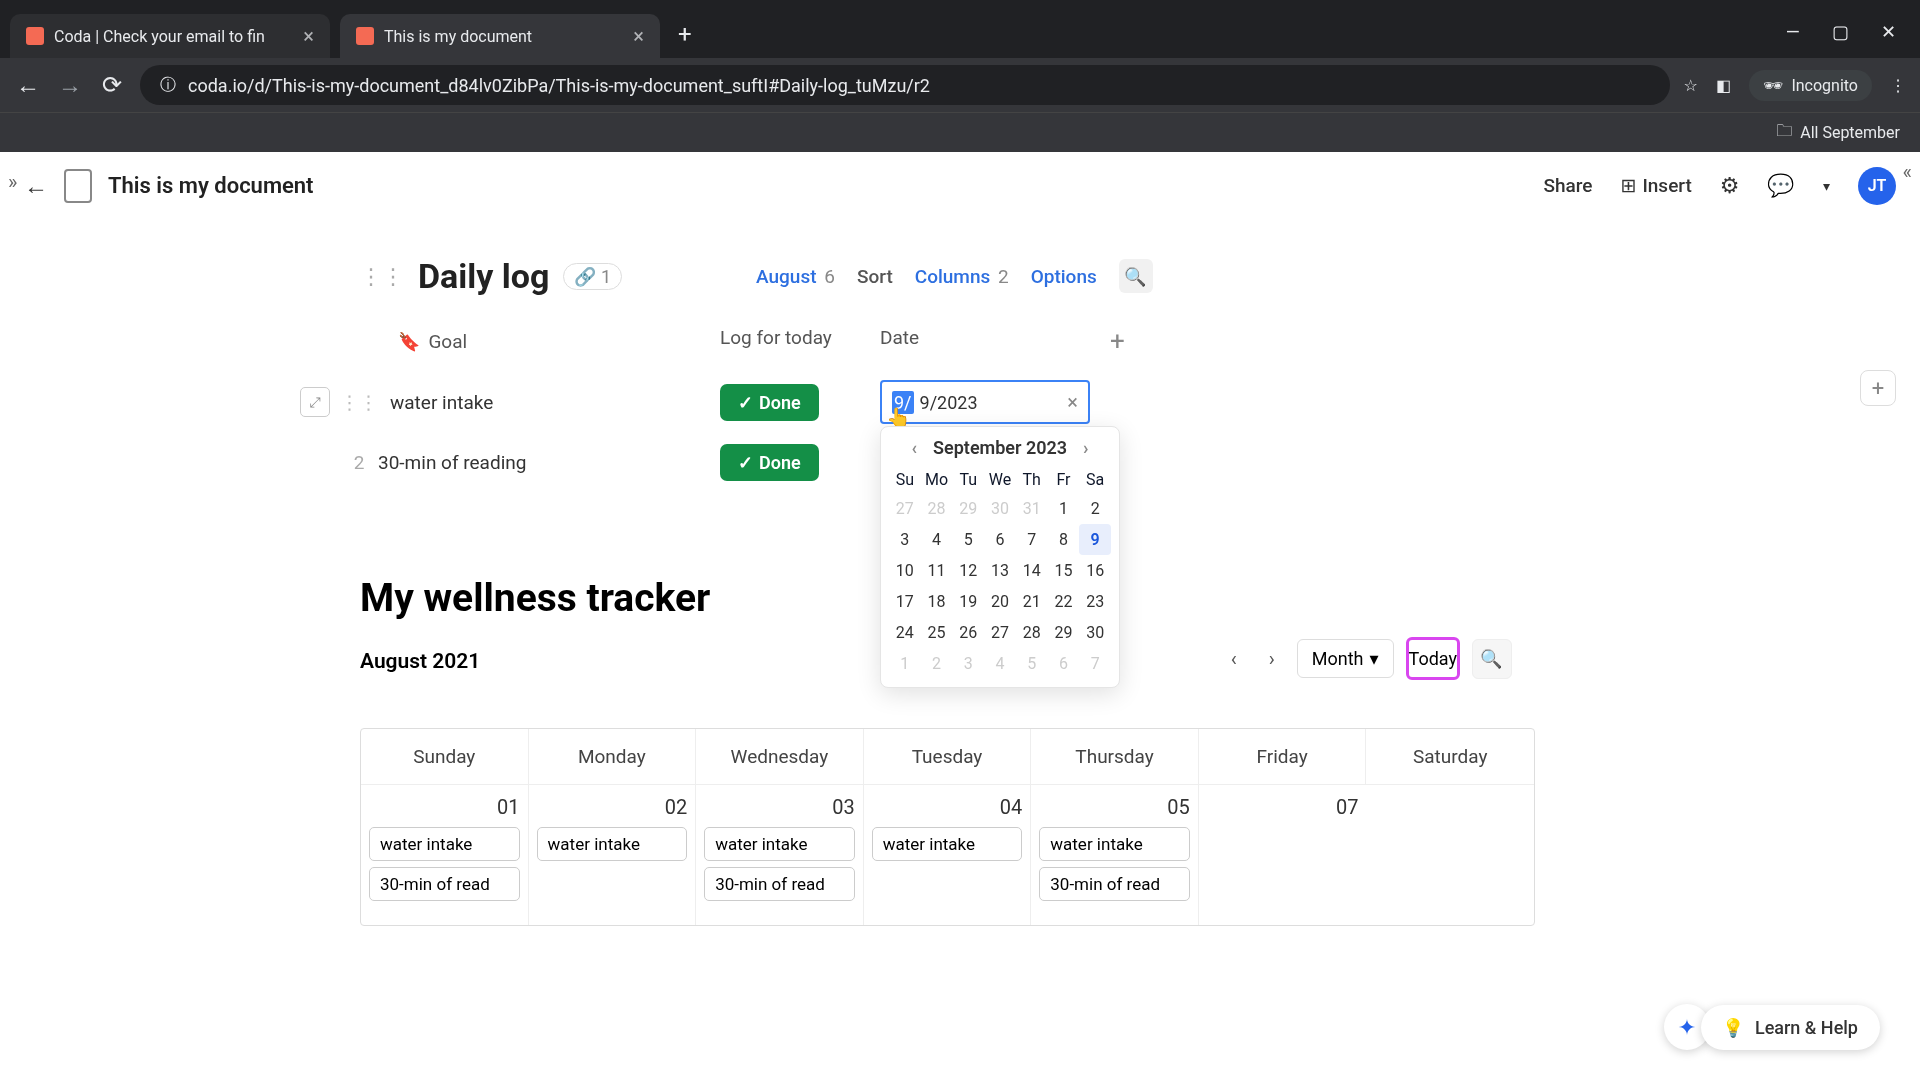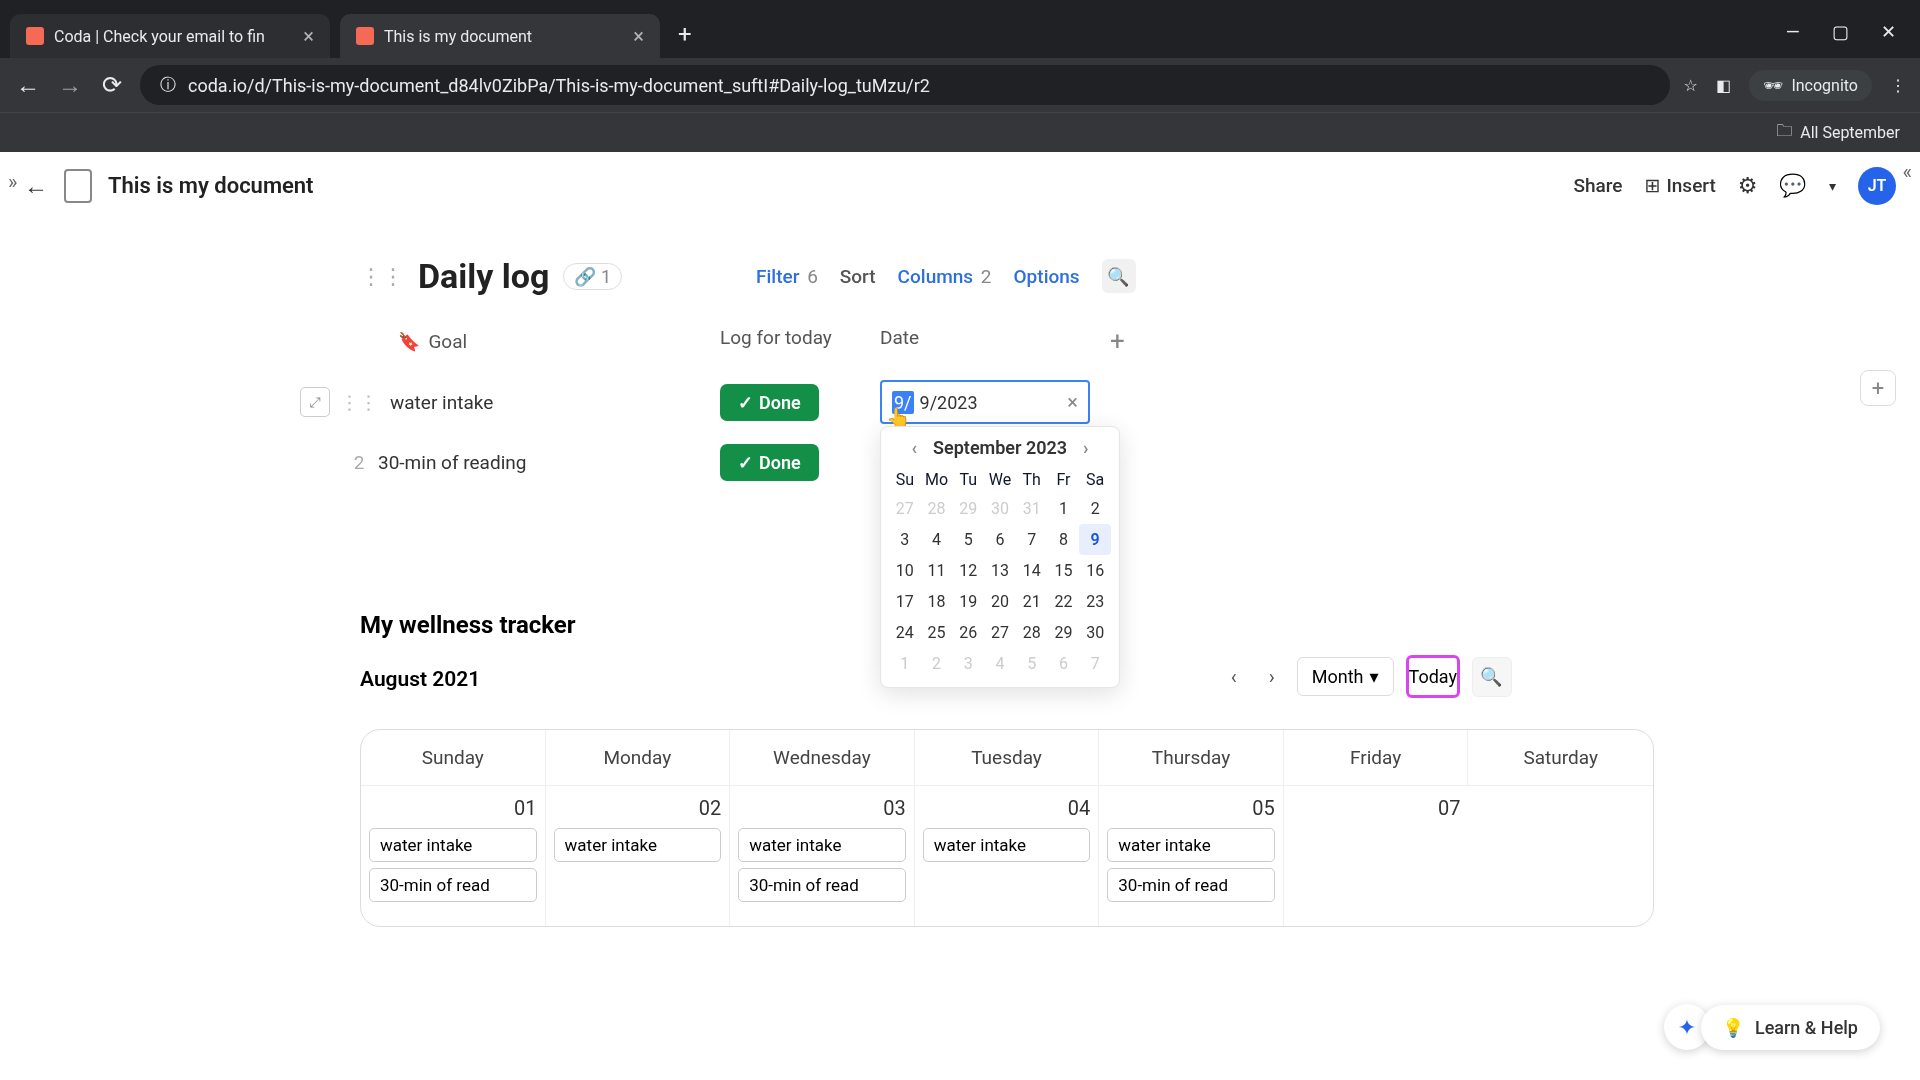--- a/index.html
+++ b/index.html
@@ -25,21 +25,21 @@
 .incognito-badge { background: #3c4043; padding: 6px 14px; border-radius: 20px; font-size: 16px; display: flex; align-items: center; gap: 8px; }
 .bookmarks-bar { background: #35363a; height: 40px; display: flex; align-items: center; justify-content: flex-end; padding: 0 20px; border-top: 1px solid #444; }
 .all-bookmarks { color: #e8eaed; font-size: 16px; display: flex; align-items: center; gap: 8px; cursor: pointer; }
 
 
 .app { position: relative; height: calc(1080px - 152px); background: #fff; }
 .app-header { height: 68px; display: flex; align-items: center; padding: 0 24px; gap: 16px; border-bottom: 1px solid transparent; }
 .back-icon { font-size: 24px; color: #333; cursor: pointer; }
 .doc-icon { width: 28px; height: 34px; border: 2px solid #888; border-radius: 4px; position: relative; }
 .doc-title { font-size: 22px; font-weight: 600; color: #222; }
-.app-header-right { margin-left: auto; display: flex; align-items: center; gap: 22px; color: #333; }
+.app-header-right { margin-left: auto; display: flex; align-items: center; gap: 28px; color: #333; }
 .share-btn { font-size: 19px; font-weight: 500; cursor: pointer; }
 .insert-btn { font-size: 19px; font-weight: 500; display: flex; align-items: center; gap: 6px; cursor: pointer; }
 .icon-btn { font-size: 22px; cursor: pointer; }
 .avatar { width: 38px; height: 38px; background: #2563eb; color: #fff; border-radius: 50%; display: flex; align-items: center; justify-content: center; font-weight: 600; font-size: 16px; }
 
 .expand-left { position: absolute; left: 8px; top: 18px; font-size: 20px; color: #666; cursor: pointer; }
 .expand-right { position: absolute; right: 8px; top: 8px; font-size: 20px; color: #666; cursor: pointer; }
 
 .content { padding: 36px 0 0 360px; position: relative; }
 
@@ -80,29 +80,29 @@
 .date-picker { position: absolute; top: 46px; left: 0; width: 240px; background: #fff; border: 1px solid #e5e5e5; border-radius: 8px; box-shadow: 0 6px 24px rgba(0,0,0,0.12); padding: 10px 8px 8px; z-index: 100; }
 .dp-head { display: flex; align-items: center; justify-content: center; gap: 10px; font-size: 18px; font-weight: 600; color: #333; margin-bottom: 8px; }
 .dp-nav { color: #888; cursor: pointer; font-size: 18px; padding: 0 6px; }
 .dp-grid { display: grid; grid-template-columns: repeat(7, 1fr); text-align: center; font-size: 16px; }
 .dp-dow { color: #0f172a; padding: 4px 0; }
 .dp-day { padding: 6px 0; cursor: pointer; border-radius: 4px; }
 .dp-day.muted { color: #ccc; }
 .dp-day.today { background: #e8eefc; color: #1a56db; font-weight: 600; }
 
 
-.section2-title { font-size: 24px; font-weight: 700; margin-top: 120px; }
+.section2-title { font-size: 39px; font-weight: 700; margin-top: 84px; }
 .month-title { font-size: 21px; font-weight: 600; margin-top: 28px; }
 .cal-controls { position: absolute; right: 408px; display: flex; align-items: center; gap: 12px; margin-top: -36px; }
 .cal-nav { font-size: 20px; color: #555; padding: 6px 10px; cursor: pointer; }
 .cal-dropdown { border: 1px solid #ddd; border-radius: 6px; padding: 8px 14px; font-size: 18px; display: flex; align-items: center; gap: 6px; cursor: pointer; }
 .cal-today { border: 3px solid #d946ef; border-radius: 6px; padding: 8px 0; font-size: 18px; cursor: pointer; }
 .cal-search { border: 1px solid #eee; background: #f6f6f6; border-radius: 6px; width: 40px; height: 40px; display: flex; align-items: center; justify-content: center; font-size: 18px; color: #777; cursor: pointer; }
 
-.calendar { border: 1px solid #ddd; border-radius: 20px; margin-top: 38px; width: 1294px; overflow: hidden; }
+.calendar { border: 1px solid #ddd; border-radius: 4px; margin-top: 55px; width: 1175px; overflow: hidden; }
 .cal-head { display: grid; grid-template-columns: repeat(7, 1fr); }
 .cal-head div { padding: 16px 0; text-align: center; font-size: 19px; color: #444; border-right: 1px solid #eee; }
 .cal-head div:last-child { border-right: none; }
 .cal-row { display: grid; grid-template-columns: repeat(7, 1fr); border-top: 1px solid #eee; }
 .cal-cell { min-height: 140px; border-right: 1px solid #eee; padding: 10px 8px; }
 .cal-cell:last-child { border-right: none; }
 .cal-date { text-align: right; font-size: 20px; color: #333; margin-bottom: 8px; }
 .event { border: 1px solid #ccc; border-radius: 5px; padding: 6px 10px; font-size: 17px; margin-bottom: 6px; white-space: nowrap; overflow: hidden; cursor: pointer; }
 
 
@@ -185,21 +185,21 @@
 
     <div class="table-header">
       <span class="drag-handle">⋮⋮</span>
       <span class="section-title">Daily log</span>
       <span class="link-badge">
         <span>🔗</span>
         <span>1</span>
       </span>
       <div class="table-controls">
         <span class="ctrl blue">
-          <span>Filter</span>
+          <span>August</span>
           <span class="count">6</span>
         </span>
         <span class="ctrl">Sort</span>
         <span class="ctrl blue">
           <span>Columns</span>
           <span class="count">2</span>
         </span>
         <span class="ctrl blue">Options</span>
         <span class="search-btn">🔍</span>
       </div>

